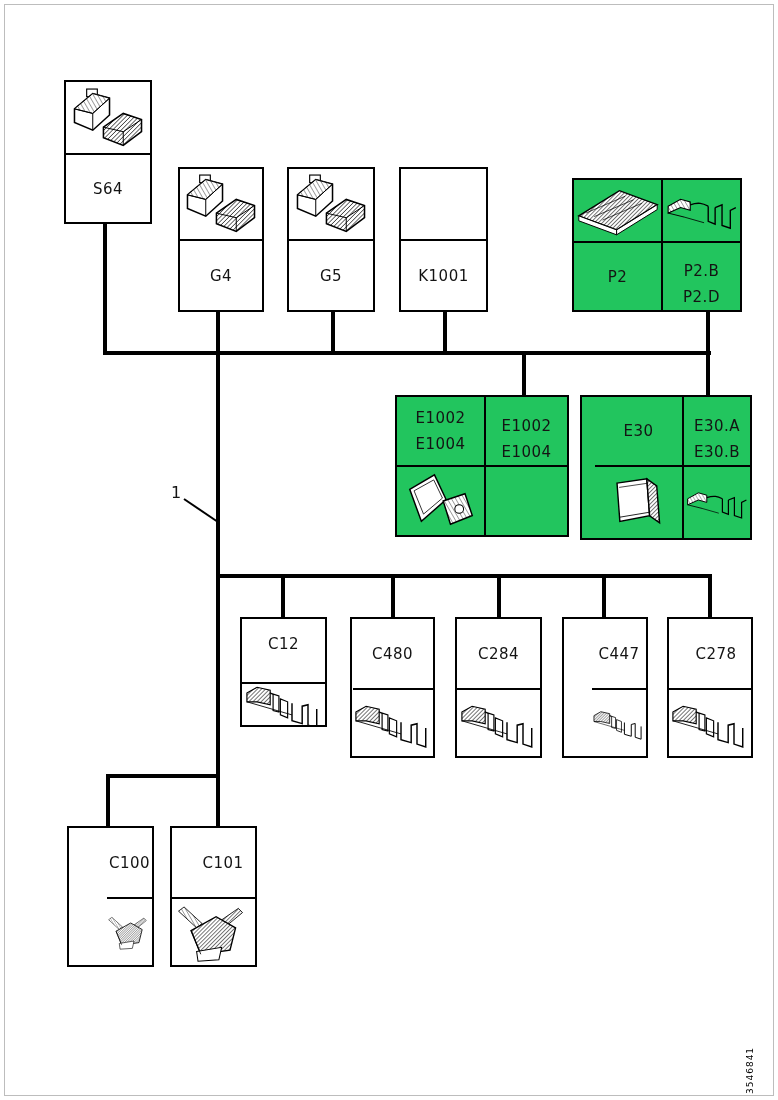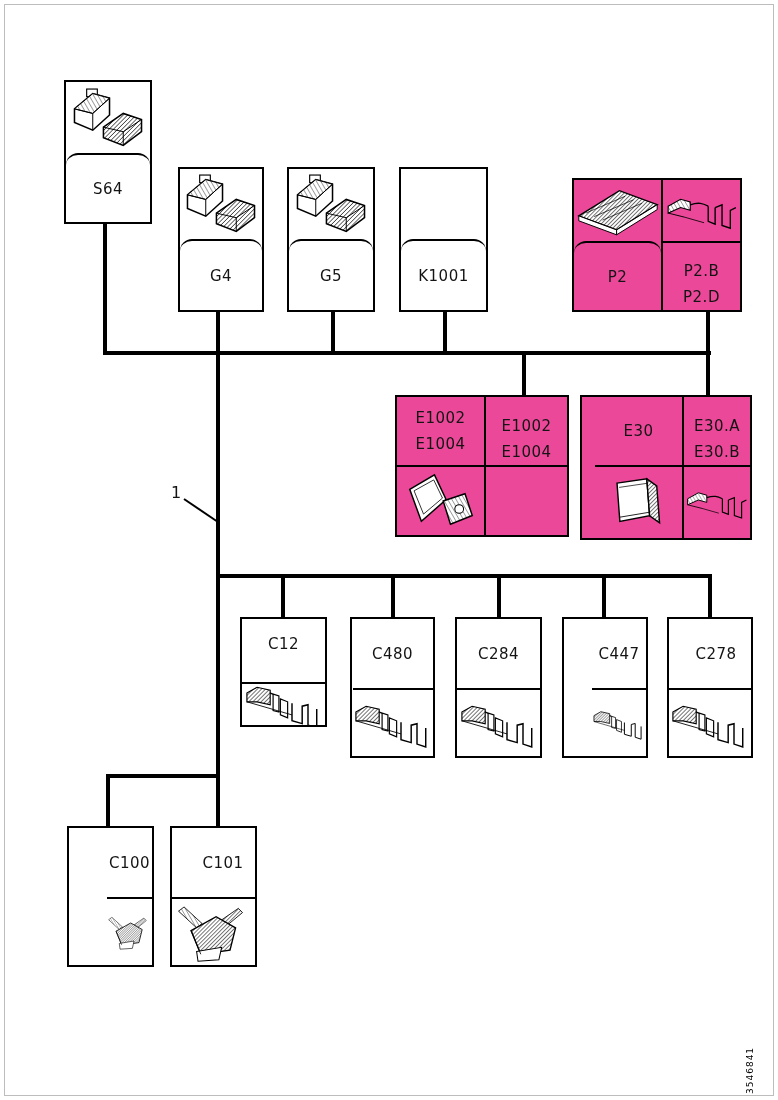--- a/index.html
+++ b/index.html
@@ -10,28 +10,28 @@
   .page-frame { position:absolute; left:4px; top:4px; right:4px; bottom:4px;
     border:1px solid #bdbdbd; pointer-events:none; }
 
   
   .node { position:absolute; border:2px solid #000; background:#fff; box-sizing:border-box;
           display:flex; flex-direction:column; }
   .cell { box-sizing:border-box; position:relative; overflow:hidden; }
   .cell + .cell { border-top:2px solid #000; }
   .grow { flex:1 1 auto; }
   .lbl { display:flex; align-items:center; justify-content:center;
-         font-size:15px; letter-spacing:0.5px;border-radius:12px; }
+         font-size:15px; letter-spacing:0.5px; }
   .lbl2 { display:flex; flex-direction:column; align-items:center; justify-content:center; }
   .lbl2 span { line-height:1.75; font-size:15px; letter-spacing:0.5px; }
   .imgcell { display:flex; align-items:center; justify-content:center; }
   .art { display:block; }
 
   
-  .grid2 { position:absolute; border:2px solid #000; background:#ec4899; box-sizing:border-box;
+  .grid2 { position:absolute; border:2px solid #000; background:#22c55e; box-sizing:border-box;
            display:grid; }
   .grid2 > .gc { box-sizing:border-box; position:relative; overflow:hidden;
                  display:flex; align-items:center; justify-content:center; }
   .grid2 > .gc.bl { border-left:2px solid #000;justify-content:flex-end; }
   .grid2 > .gc.bt { border-top:2px solid #000; }
 
   
   .wire { position:absolute; background:#000; }
 
   .callout { position:absolute; font-size:16px; }

